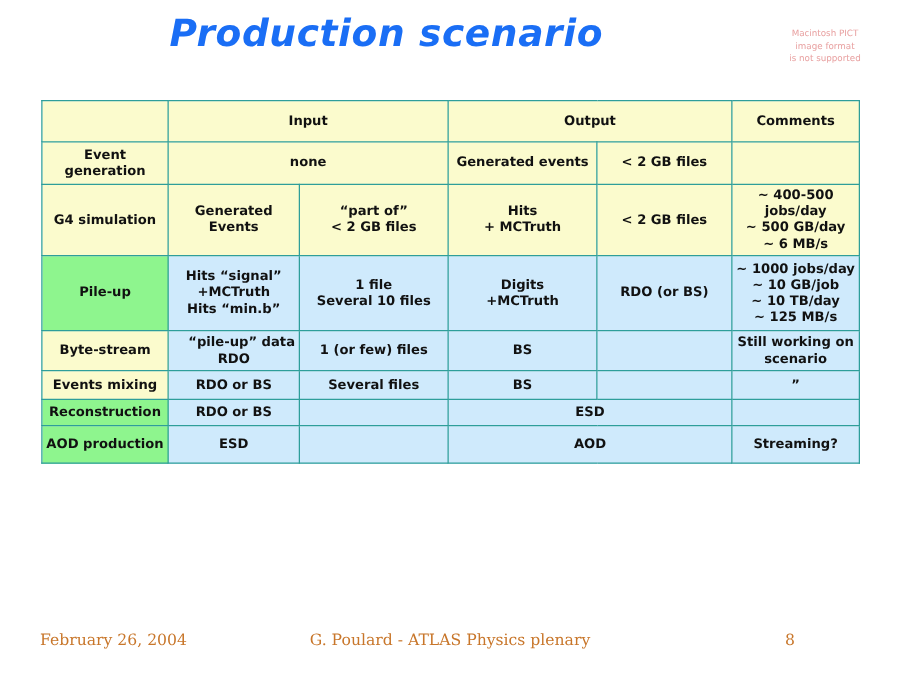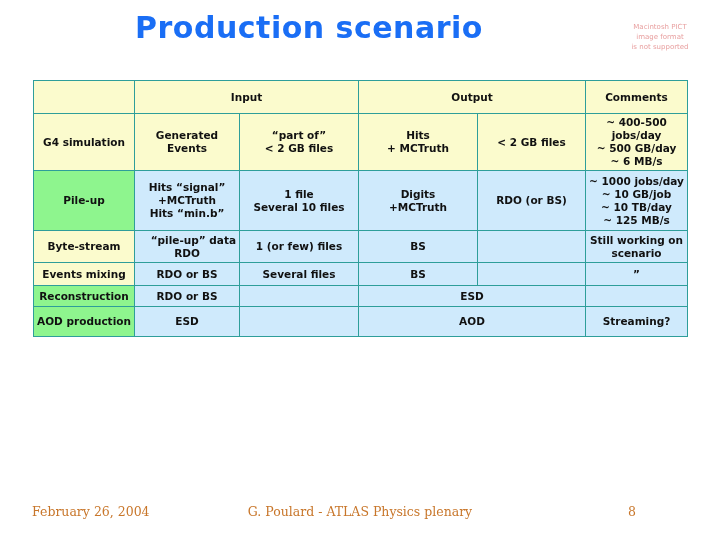--- a/index.html
+++ b/index.html
@@ -20,20 +20,21 @@
     position: absolute;
     left: 0;
     top: 10px;
     width: 618px;
     text-align: center;
     font-family: "DejaVu Sans", sans-serif;
     font-size: 30px;
     font-weight: bold;
     color: #1a6ef5;
     letter-spacing: 0.5px;
+    font-style: italic;
   }
 
   
   #pict-placeholder {
     position: absolute;
     right: 12px;
     top: 22px;
     width: 96px;
     text-align: center;
     color: #e8a0a0;
@@ -153,20 +154,27 @@
   </colgroup>
   <tbody>
 
     <tr class="r-hdr">
       <td class="c-yellow hdr"></td>
       <td class="c-yellow hdr" colspan="2">Input</td>
       <td class="c-yellow hdr" colspan="2">Output</td>
       <td class="c-yellow hdr">Comments</td>
     </tr>
 
+    <tr class="r-evt">
+      <td class="c-yellow stage">Event generation</td>
+      <td class="c-yellow cell-lines" colspan="2">none</td>
+      <td class="c-yellow cell-lines">Generated events</td>
+      <td class="c-yellow cell-lines">&lt; 2 GB files</td>
+      <td class="c-yellow comment-list"></td>
+    </tr>
 
     <tr class="r-g4">
       <td class="c-yellow stage">G4 simulation</td>
       <td class="c-yellow cell-lines red-text">Generated Events</td>
       <td class="c-yellow cell-lines">
           <span style="display: block;">“part of”</span>
           <span style="display: block;">&lt; 2 GB files</span>
         </td>
       <td class="c-yellow cell-lines red-text">
           <span style="display: block;">Hits</span>

